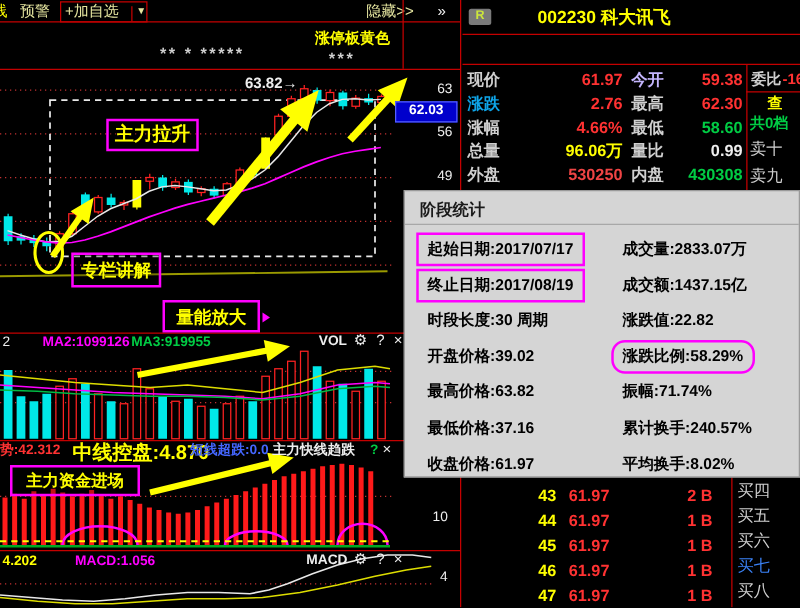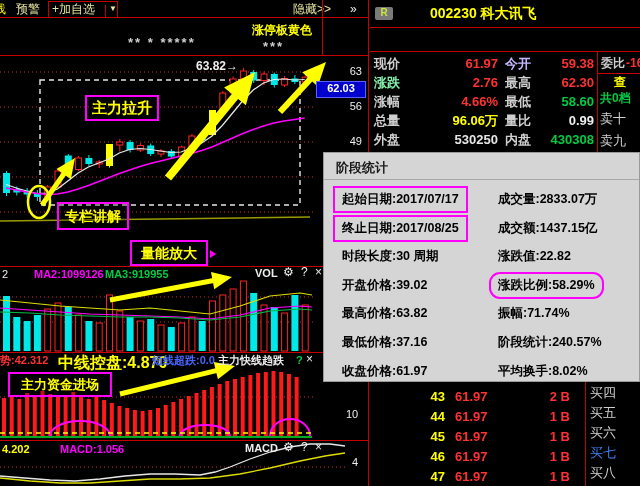--- a/index.html
+++ b/index.html
@@ -266,60 +266,60 @@
 
   <div id="ticks"></div>
   <div class="vline" style="left:585px;top:382px;height:104px;z-index:4;"></div>
   <div id="buylabels"></div>
 
   <div id="popup">
     <div class="title">阶段统计</div>
     <div class="tdiv"></div>
     <div id="popuprows"></div>
   <div class="prow pbox" style="left: 18px; top: 38px;">起始日期:2017/07/17</div>
-      <div class="prow pbox" style="left: 18px; top: 66.6px;">终止日期:2017/08/25</div>
+      <div class="prow pbox" style="left: 18px; top: 66.6px;">终止日期:2017/08/19</div>
       <div class="prow" style="left: 18px; top: 95.2px;">时段长度:30 周期</div>
       <div class="prow" style="left: 18px; top: 123.8px;">开盘价格:39.02</div>
       <div class="prow" style="left: 18px; top: 152.4px;">最高价格:63.82</div>
       <div class="prow" style="left: 18px; top: 181px;">最低价格:37.16</div>
       <div class="prow" style="left: 18px; top: 209.6px;">收盘价格:61.97</div>
       <div class="prow" style="left: 174px; top: 38px;">成交量:2833.07万</div>
       <div class="prow" style="left: 174px; top: 66.6px;">成交额:1437.15亿</div>
       <div class="prow" style="left: 174px; top: 95.2px;">涨跌值:22.82</div>
       <div class="prow pbox" style="left: 174px; top: 123.8px; border-radius: 11px;">涨跌比例:58.29%</div>
       <div class="prow" style="left: 174px; top: 152.4px;">振幅:71.74%</div>
-      <div class="prow" style="left: 174px; top: 181px;">阶段统计:240.57%</div>
+      <div class="prow" style="left: 174px; top: 181px;">累计换手:240.57%</div>
       <div class="prow" style="left: 174px; top: 209.6px;">平均换手:8.02%</div>
     </div>
 
 <div class="t" style="left: 336px; top: 65px; width: 26px; text-align: right; font-size: 11px; color: rgb(238, 238, 238); z-index: 6;">63</div>
     <div class="t" style="left: 336px; top: 100px; width: 26px; text-align: right; font-size: 11px; color: rgb(238, 238, 238); z-index: 6;">56</div>
     <div class="t" style="left: 336px; top: 135px; width: 26px; text-align: right; font-size: 11px; color: rgb(238, 238, 238); z-index: 6;">49</div>
     <div class="tabcell" style="left: 372px; width: 58px; background: rgb(140, 0, 0); color: rgb(255, 255, 255);">盘口</div>
     <div class="tabcell" style="left: 431px; width: 58px; background: rgb(0, 0, 0); color: rgb(216, 216, 216);">资金</div>
     <div class="tabcell" style="left: 490px; width: 58px; background: rgb(0, 0, 0); color: rgb(216, 216, 216);">分析</div>
     <div class="tabcell" style="left: 549px; width: 58px; background: rgb(0, 0, 0); color: rgb(216, 216, 216);">操作</div>
     <div class="t" style="left: 374px; top: 57px; font-size: 13px; font-weight: bold; color: rgb(207, 207, 207); z-index: 4;">现价</div>
     <div class="t" style="left: 420px; top: 57px; width: 78px; text-align: right; font-size: 13px; font-weight: bold; color: rgb(255, 50, 50); z-index: 4;">61.97</div>
     <div class="t" style="left: 505px; top: 57px; font-size: 13px; font-weight: bold; color: #c4b5fd; z-index: 4;">今开</div>
     <div class="t" style="left: 530px; top: 57px; width: 64px; text-align: right; font-size: 13px; font-weight: bold; color: rgb(255, 50, 50); z-index: 4;">59.38</div>
-    <div class="t" style="left: 374px; top: 76px; font-size: 13px; font-weight: bold; color: #86efac; z-index: 4;">涨跌</div>
+    <div class="t" style="left: 374px; top: 76px; font-size: 13px; font-weight: bold; color: #0ea5e9; z-index: 4;">涨跌</div>
     <div class="t" style="left: 420px; top: 76px; width: 78px; text-align: right; font-size: 13px; font-weight: bold; color: rgb(255, 50, 50); z-index: 4;">2.76</div>
     <div class="t" style="left: 505px; top: 76px; font-size: 13px; font-weight: bold; color: rgb(207, 207, 207); z-index: 4;">最高</div>
     <div class="t" style="left: 530px; top: 76px; width: 64px; text-align: right; font-size: 13px; font-weight: bold; color: rgb(255, 50, 50); z-index: 4;">62.30</div>
     <div class="t" style="left: 374px; top: 95px; font-size: 13px; font-weight: bold; color: rgb(207, 207, 207); z-index: 4;">涨幅</div>
     <div class="t" style="left: 420px; top: 95px; width: 78px; text-align: right; font-size: 13px; font-weight: bold; color: rgb(255, 50, 50); z-index: 4;">4.66%</div>
     <div class="t" style="left: 505px; top: 95px; font-size: 13px; font-weight: bold; color: rgb(207, 207, 207); z-index: 4;">最低</div>
     <div class="t" style="left: 530px; top: 95px; width: 64px; text-align: right; font-size: 13px; font-weight: bold; color: rgb(0, 204, 68); z-index: 4;">58.60</div>
     <div class="t" style="left: 374px; top: 114px; font-size: 13px; font-weight: bold; color: rgb(207, 207, 207); z-index: 4;">总量</div>
     <div class="t" style="left: 420px; top: 114px; width: 78px; text-align: right; font-size: 13px; font-weight: bold; color: rgb(255, 255, 0); z-index: 4;">96.06万</div>
     <div class="t" style="left: 505px; top: 114px; font-size: 13px; font-weight: bold; color: rgb(207, 207, 207); z-index: 4;">量比</div>
     <div class="t" style="left: 530px; top: 114px; width: 64px; text-align: right; font-size: 13px; font-weight: bold; color: rgb(238, 238, 238); z-index: 4;">0.99</div>
     <div class="t" style="left: 374px; top: 133px; font-size: 13px; font-weight: bold; color: rgb(207, 207, 207); z-index: 4;">外盘</div>
-    <div class="t" style="left: 420px; top: 133px; width: 78px; text-align: right; font-size: 13px; font-weight: bold; color: #e5e5e5; z-index: 4;">530250</div>
+    <div class="t" style="left: 420px; top: 133px; width: 78px; text-align: right; font-size: 13px; font-weight: bold; color: #ef4444; z-index: 4;">530250</div>
     <div class="t" style="left: 505px; top: 133px; font-size: 13px; font-weight: bold; color: rgb(207, 207, 207); z-index: 4;">内盘</div>
     <div class="t" style="left: 530px; top: 133px; width: 64px; text-align: right; font-size: 13px; font-weight: bold; color: rgb(0, 204, 68); z-index: 4;">430308</div>
     <div class="t" style="left: 415px; top: 390px; width: 30px; text-align: right; font-size: 13px; font-weight: bold; color: rgb(255, 255, 0); z-index: 4;">43</div>
     <div class="t" style="left: 455px; top: 390px; font-size: 13px; font-weight: bold; color: rgb(255, 50, 50); z-index: 4;">61.97</div>
     <div class="t" style="left: 530px; top: 390px; width: 40px; text-align: right; font-size: 13px; font-weight: bold; color: rgb(255, 50, 50); z-index: 4;">2 B</div>
     <div class="t" style="left: 415px; top: 410px; width: 30px; text-align: right; font-size: 13px; font-weight: bold; color: rgb(255, 255, 0); z-index: 4;">44</div>
     <div class="t" style="left: 455px; top: 410px; font-size: 13px; font-weight: bold; color: rgb(255, 50, 50); z-index: 4;">61.97</div>
     <div class="t" style="left: 530px; top: 410px; width: 40px; text-align: right; font-size: 13px; font-weight: bold; color: rgb(255, 50, 50); z-index: 4;">1 B</div>
     <div class="t" style="left: 415px; top: 430px; width: 30px; text-align: right; font-size: 13px; font-weight: bold; color: rgb(255, 255, 0); z-index: 4;">45</div>
     <div class="t" style="left: 455px; top: 430px; font-size: 13px; font-weight: bold; color: rgb(255, 50, 50); z-index: 4;">61.97</div>

